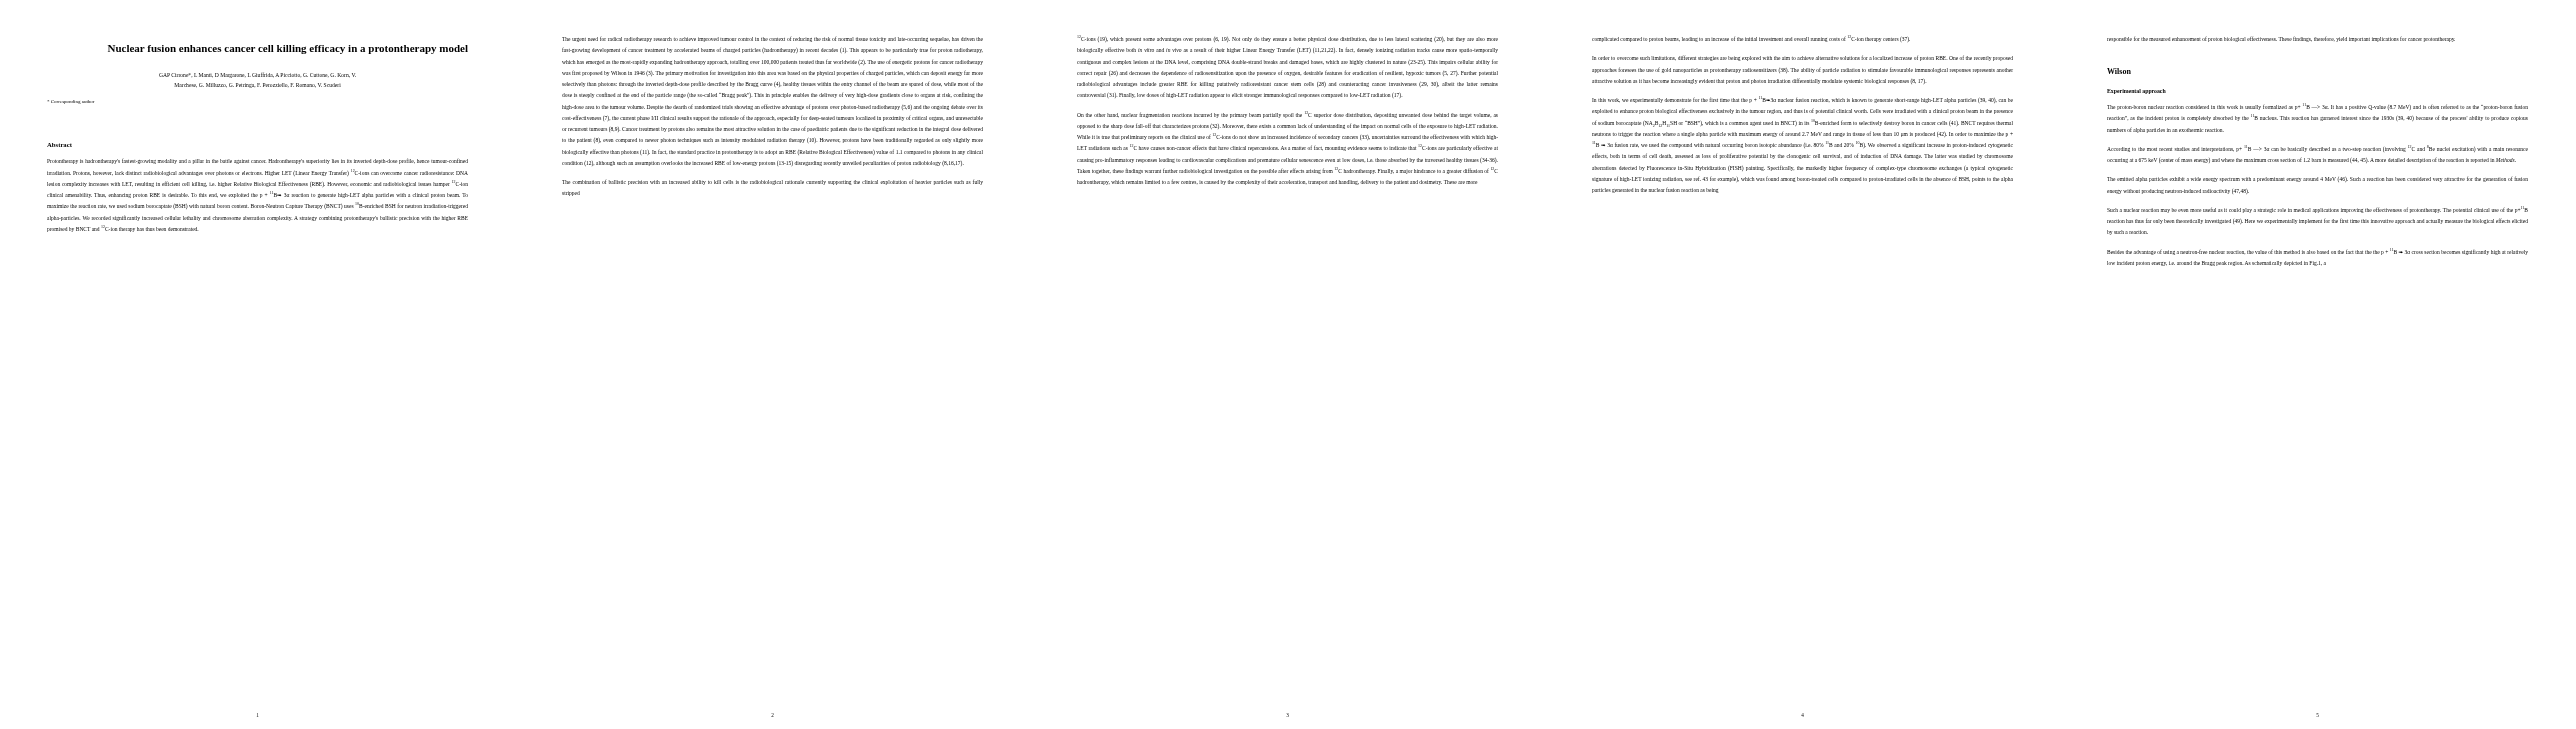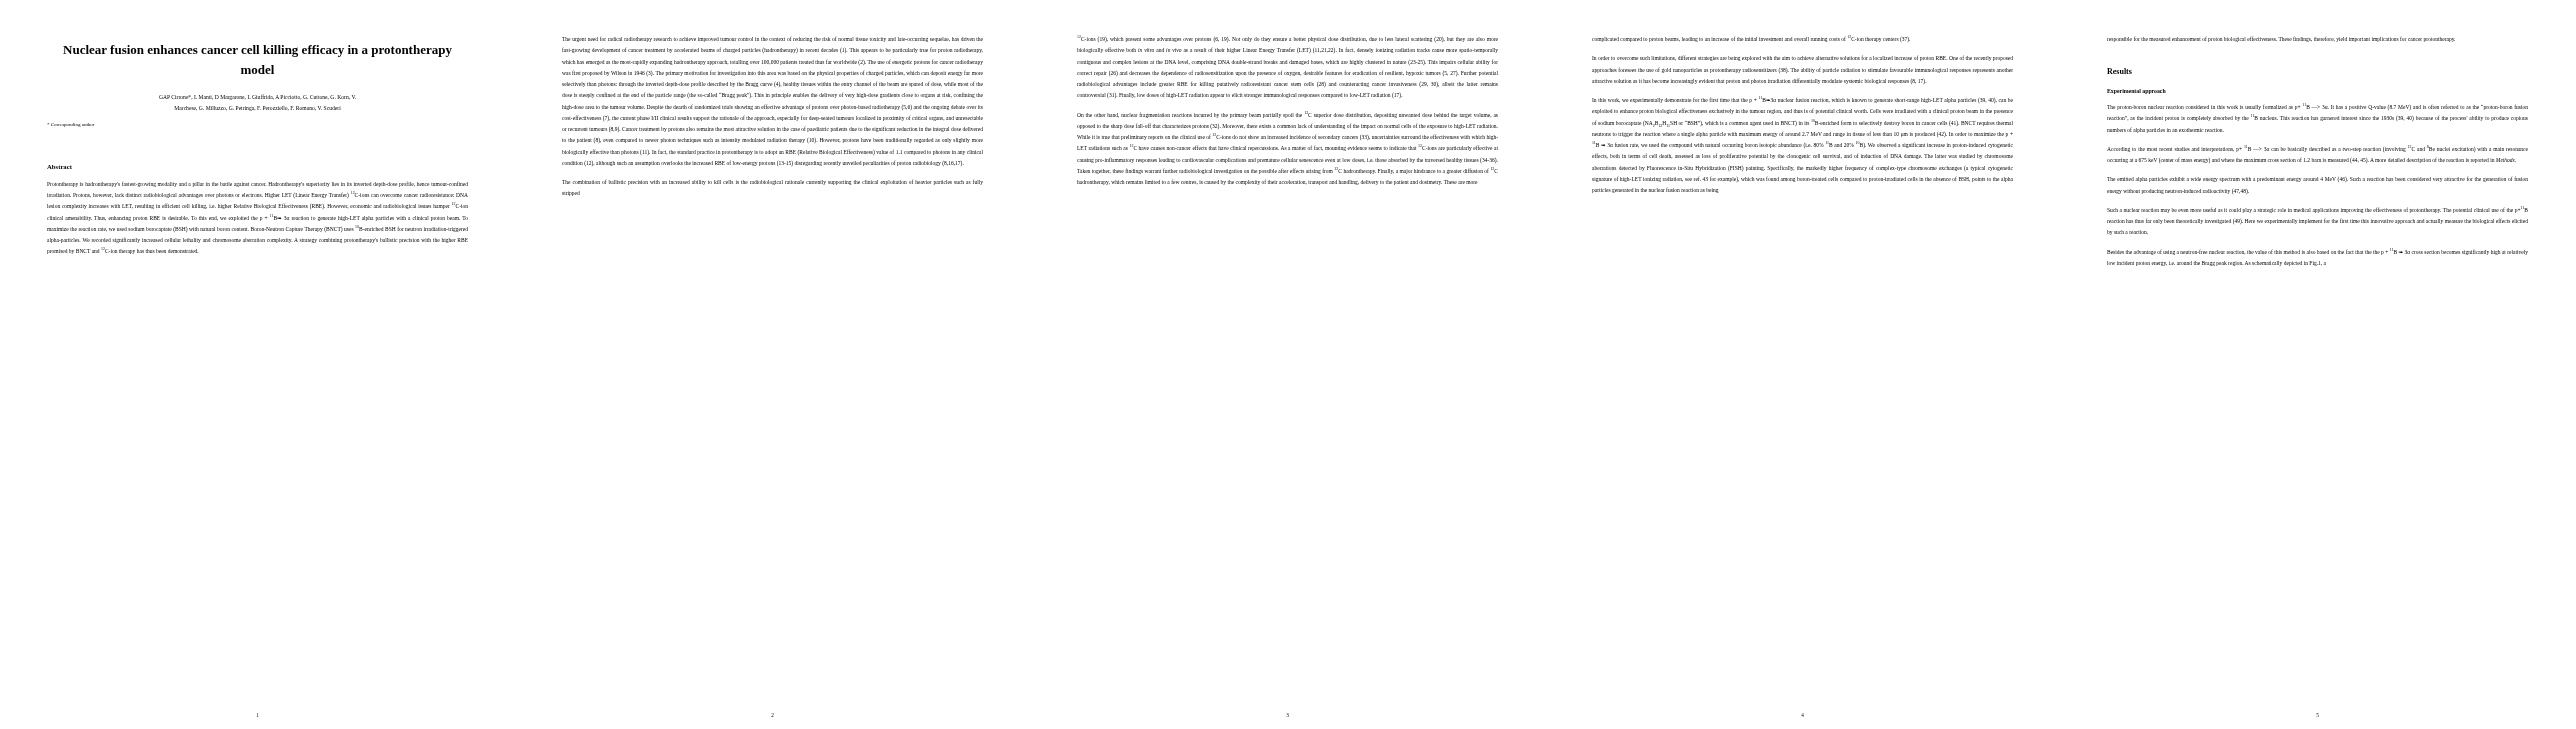--- a/index.html
+++ b/index.html
@@ -32,23 +32,23 @@
     position: absolute;
     bottom: 11px;
     left: 0;
     width: 100%;
     text-align: center;
     font-size: 5.2px;
     color: #000;
     font-family: "Liberation Serif", serif;
   }
   .title {
-    font-size: 13px;
+    font-size: 11px;
     font-weight: bold;
-    text-align: center;
+    text-align: right;
     line-height: 1.5;
     margin: 6px 0 13.4px 0;
   }
   .authors {
     font-size: 5.6px;
     text-align: center;
     line-height: 1.85;
     margin-bottom: 8.5px;
   }
   .corresponding {
@@ -131,21 +131,21 @@
   <div class="page">
     <p class="body first">complicated compared to proton beams, leading to an increase of the initial investment and overall running costs of <sup>12</sup>C-ion therapy centers (37).</p>
     <p class="body">In order to overcome such limitations, different strategies are being explored with the aim to achieve alternative solutions for a localized increase of proton RBE. One of the recently proposed approaches foresees the use of gold nanoparticles as protontherapy radiosensitizers (38). The ability of particle radiation to stimulate favourable immunological responses represents another attractive solution as it has become increasingly evident that proton and photon irradiation differentially modulate systemic biological responses (8, 17).</p>
     <p class="body">In this work, we experimentally demonstrate for the first time that the p + <sup>11</sup>B➠3α nuclear fusion reaction, which is known to generate short-range high-LET alpha particles (39, 40), can be exploited to enhance proton biological effectiveness exclusively in the tumour region, and thus is of potential clinical worth. Cells were irradiated with a clinical proton beam in the presence of sodium borocaptate (NA<sub>2</sub>B<sub>12</sub>H<sub>11</sub>SH or “BSH”), which is a common agent used in BNCT) in its <sup>10</sup>B-enriched form to selectively destroy boron in cancer cells (41). BNCT requires thermal neutrons to trigger the reaction where a single alpha particle with maximum energy of around 2.7 MeV and range in tissue of less than 10 μm is produced (42). In order to maximize the p + <sup>11</sup>B ➠ 3α fusion rate, we used the compound with natural occurring boron isotopic abundance (i.e. 80% <sup>11</sup>B and 20% <sup>10</sup>B). We observed a significant increase in proton-induced cytogenetic effects, both in terms of cell death, assessed as loss of proliferative potential by the clonogenic cell survival, and of induction of DNA damage. The latter was studied by chromosome aberrations detected by Fluorescence in-Situ Hybridization (FISH) painting. Specifically, the markedly higher frequency of complex-type chromosome exchanges (a typical cytogenetic signature of high-LET ionizing radiation, see ref. 43 for example), which was found among boron-treated cells compared to proton-irradiated cells in the absence of BSH, points to the alpha particles generated in the nuclear fusion reaction as being</p>
     <div class="page-number">4</div>
   </div>
 
   <div class="page">
     <p class="body first">responsible for the measured enhancement of proton biological effectiveness. These findings, therefore, yield important implications for cancer protontherapy.</p>
     <div class="spacer-md"></div>
-    <div class="section-head big">Results</div>
+    <div class="section-head big">Wilson</div>
     <div class="subsection-head">Experimental approach</div>
     <p class="body">The proton-boron nuclear reaction considered in this work is usually formalized as p+ <sup>11</sup>B —&gt; 3α. It has a positive Q-value (8.7 MeV) and is often referred to as the “proton-boron fusion reaction”, as the incident proton is completely absorbed by the <sup>11</sup>B nucleus. This reaction has garnered interest since the 1930s (39, 40) because of the process' ability to produce copious numbers of alpha particles in an exothermic reaction.</p>
     <p class="body">According to the most recent studies and interpretations, p+ <sup>11</sup>B —&gt; 3α can be basically described as a two-step reaction (involving <sup>12</sup>C and <sup>8</sup>Be nuclei excitation) with a main resonance occurring at a 675 keV (center of mass energy) and where the maximum cross section of 1.2 barn is measured (44, 45). A more detailed description of the reaction is reported in <i>Methods</i>.</p>
     <p class="body">The emitted alpha particles exhibit a wide energy spectrum with a predominant energy around 4 MeV (46). Such a reaction has been considered very attractive for the generation of fusion energy without producing neutron-induced radioactivity (47,48).</p>
     <p class="body">Such a nuclear reaction may be even more useful as it could play a strategic role in medical applications improving the effectiveness of protontherapy. The potential clinical use of the p+<sup>11</sup>B reaction has thus far only been theoretically investigated (49). Here we experimentally implement for the first time this innovative approach and actually measure the biological effects elicited by such a reaction.</p>
     <p class="body">Besides the advantage of using a neutron-free nuclear reaction, the value of this method is also based on the fact that the the p + <sup>11</sup>B ➠ 3α cross section becomes significantly high at relatively low incident proton energy, i.e. around the Bragg peak region. As schematically depicted in Fig.1, a</p>
     <div class="page-number">5</div>
   </div>
 
 </div>

